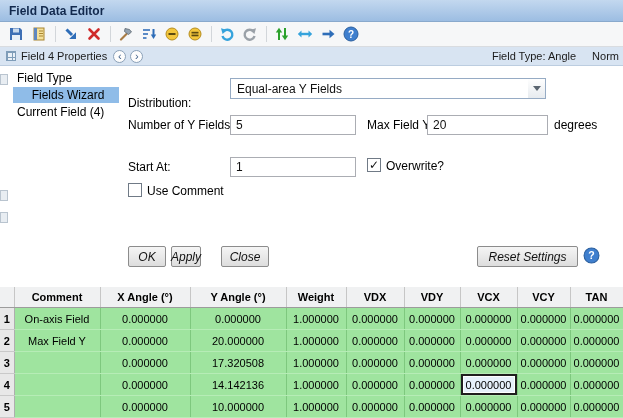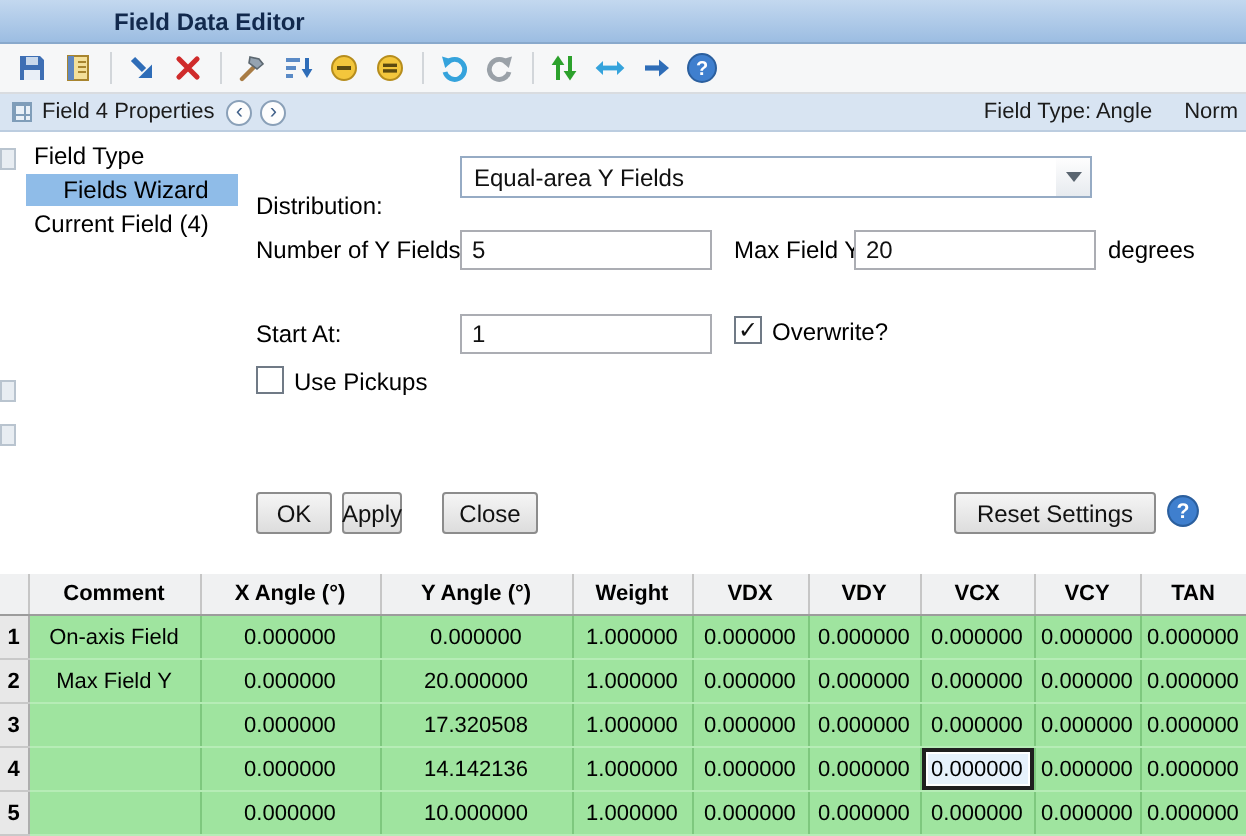--- a/index.html
+++ b/index.html
@@ -1,21 +1,21 @@
 <!DOCTYPE html>
 <html><head>
 <meta charset="utf-8">
 <style>
   html,body{margin:0;padding:0;}
   body{width:623px;height:418px;overflow:hidden;font-family:"Liberation Sans","DejaVu Sans",sans-serif;background:#fff;}
   .window{position:relative;width:623px;height:418px;background:#fff;}
 
   
   .titlebar{height:22px;background:linear-gradient(#c3d8ef,#9cbde2);display:flex;align-items:center;
-    border-bottom:1px solid #89a9cc;box-sizing:border-box;padding-left:48px;}
+    border-bottom:1px solid #89a9cc;box-sizing:border-box;}
   .titlebar .title{font-size:12px;font-weight:bold;color:#12294d;padding-left:9px;}
 
   
   .toolbar{height:25px;background:#f6f7f8;border-bottom:1px solid #d9dce0;display:flex;align-items:center;
     padding-left:5px;box-sizing:border-box;}
   .tbtn{width:21px;height:21px;display:inline-flex;align-items:center;justify-content:center;border-radius:2px;margin-right:2px;}
   .tbtn svg{width:16px;height:16px;display:block;}
   .tsep{width:1px;height:16px;background:#d2d6da;margin:0 4px;}
 
   
@@ -48,21 +48,21 @@
   .combo .carrow{width:0;height:0;border-left:4px solid transparent;border-right:4px solid transparent;border-top:5px solid #5a6570;}
 
   .tinput{position:absolute;height:20px;border:1px solid #abadb3;background:#fff;font-size:12px;color:#111;
     padding:0 0 0 5px;box-sizing:border-box;font-family:"Liberation Sans","DejaVu Sans",sans-serif;}
 
   .cb{position:absolute;width:14px;height:14px;border:1px solid #707a86;background:#fff;box-sizing:border-box;
     display:flex;align-items:center;justify-content:center;}
   .cb .mark{font-size:12px;font-weight:bold;color:#111;line-height:12px;}
 
   .pbtn{position:absolute;height:21px;background:linear-gradient(#f5f5f5,#dddddd);border:1px solid #8c8c8c;border-radius:2px;
-    font-size:12px;color:#111;display:flex;align-items:center;justify-content:center;box-sizing:border-box;}
+    font-size:12px;color:#111;display:flex;align-items:center;justify-content:center;box-sizing:border-box;font-style:italic;}
 
   .help-circle{position:absolute;width:17px;height:17px;}
   .help-circle svg{width:17px;height:17px;display:block;}
 
   
   .grid{position:absolute;top:287px;left:0;width:623px;border-collapse:collapse;table-layout:fixed;font-size:11px;}
   .grid th{height:20px;background:#f0f1f2;font-weight:bold;color:#000;border-right:1px solid #c6c6c6;
     border-bottom:1px solid #9c9c9c;text-align:center;padding:0;overflow:hidden;}
   .grid td{height:21px;text-align:center;padding:0;overflow:hidden;white-space:nowrap;}
   .grid td.num{background:#e8e8e8;font-weight:bold;border-right:1px solid #aeaeae;border-bottom:1px solid #c9c9c9;}
@@ -241,21 +241,21 @@
 
     <span class="flabel" style="left:128px;top:94px;">Start At:</span>
     <input class="tinput" style="left: 230px; top: 91px; width: 126px;" readonly="" value="1">
 
     <span class="cb" style="left:367px;top:92px;">
         <span class="mark">✓</span>
       </span>
     <span class="flabel" style="left:386px;top:93px;">Overwrite?</span>
 
     <span class="cb" style="left:128px;top:117px;"></span>
-    <span class="flabel" style="left:147px;top:118px;">Use Pickups</span>
+    <span class="flabel" style="left:147px;top:118px;">Use Comment</span>
 
     <div class="pbtn" style="left:128px;top:180px;width:38px;">OK</div>
     <div class="pbtn" style="left:171px;top:180px;width:30px;">Apply</div>
     <div class="pbtn" style="left:221px;top:180px;width:48px;">Close</div>
     <div class="pbtn" style="left:477px;top:180px;width:101px;">Reset Settings</div>
     <span class="help-circle" style="left:583px;top:181px;">
         <svg viewBox="0 0 16 16">
           <circle cx="8" cy="8" r="7" fill="#3f7fce" stroke="#2b5f9e"></circle>
           <text x="8" y="11.5" text-anchor="middle" font-size="10" font-weight="bold" fill="#fff" font-family="Liberation Sans, sans-serif">?</text>
         </svg>

